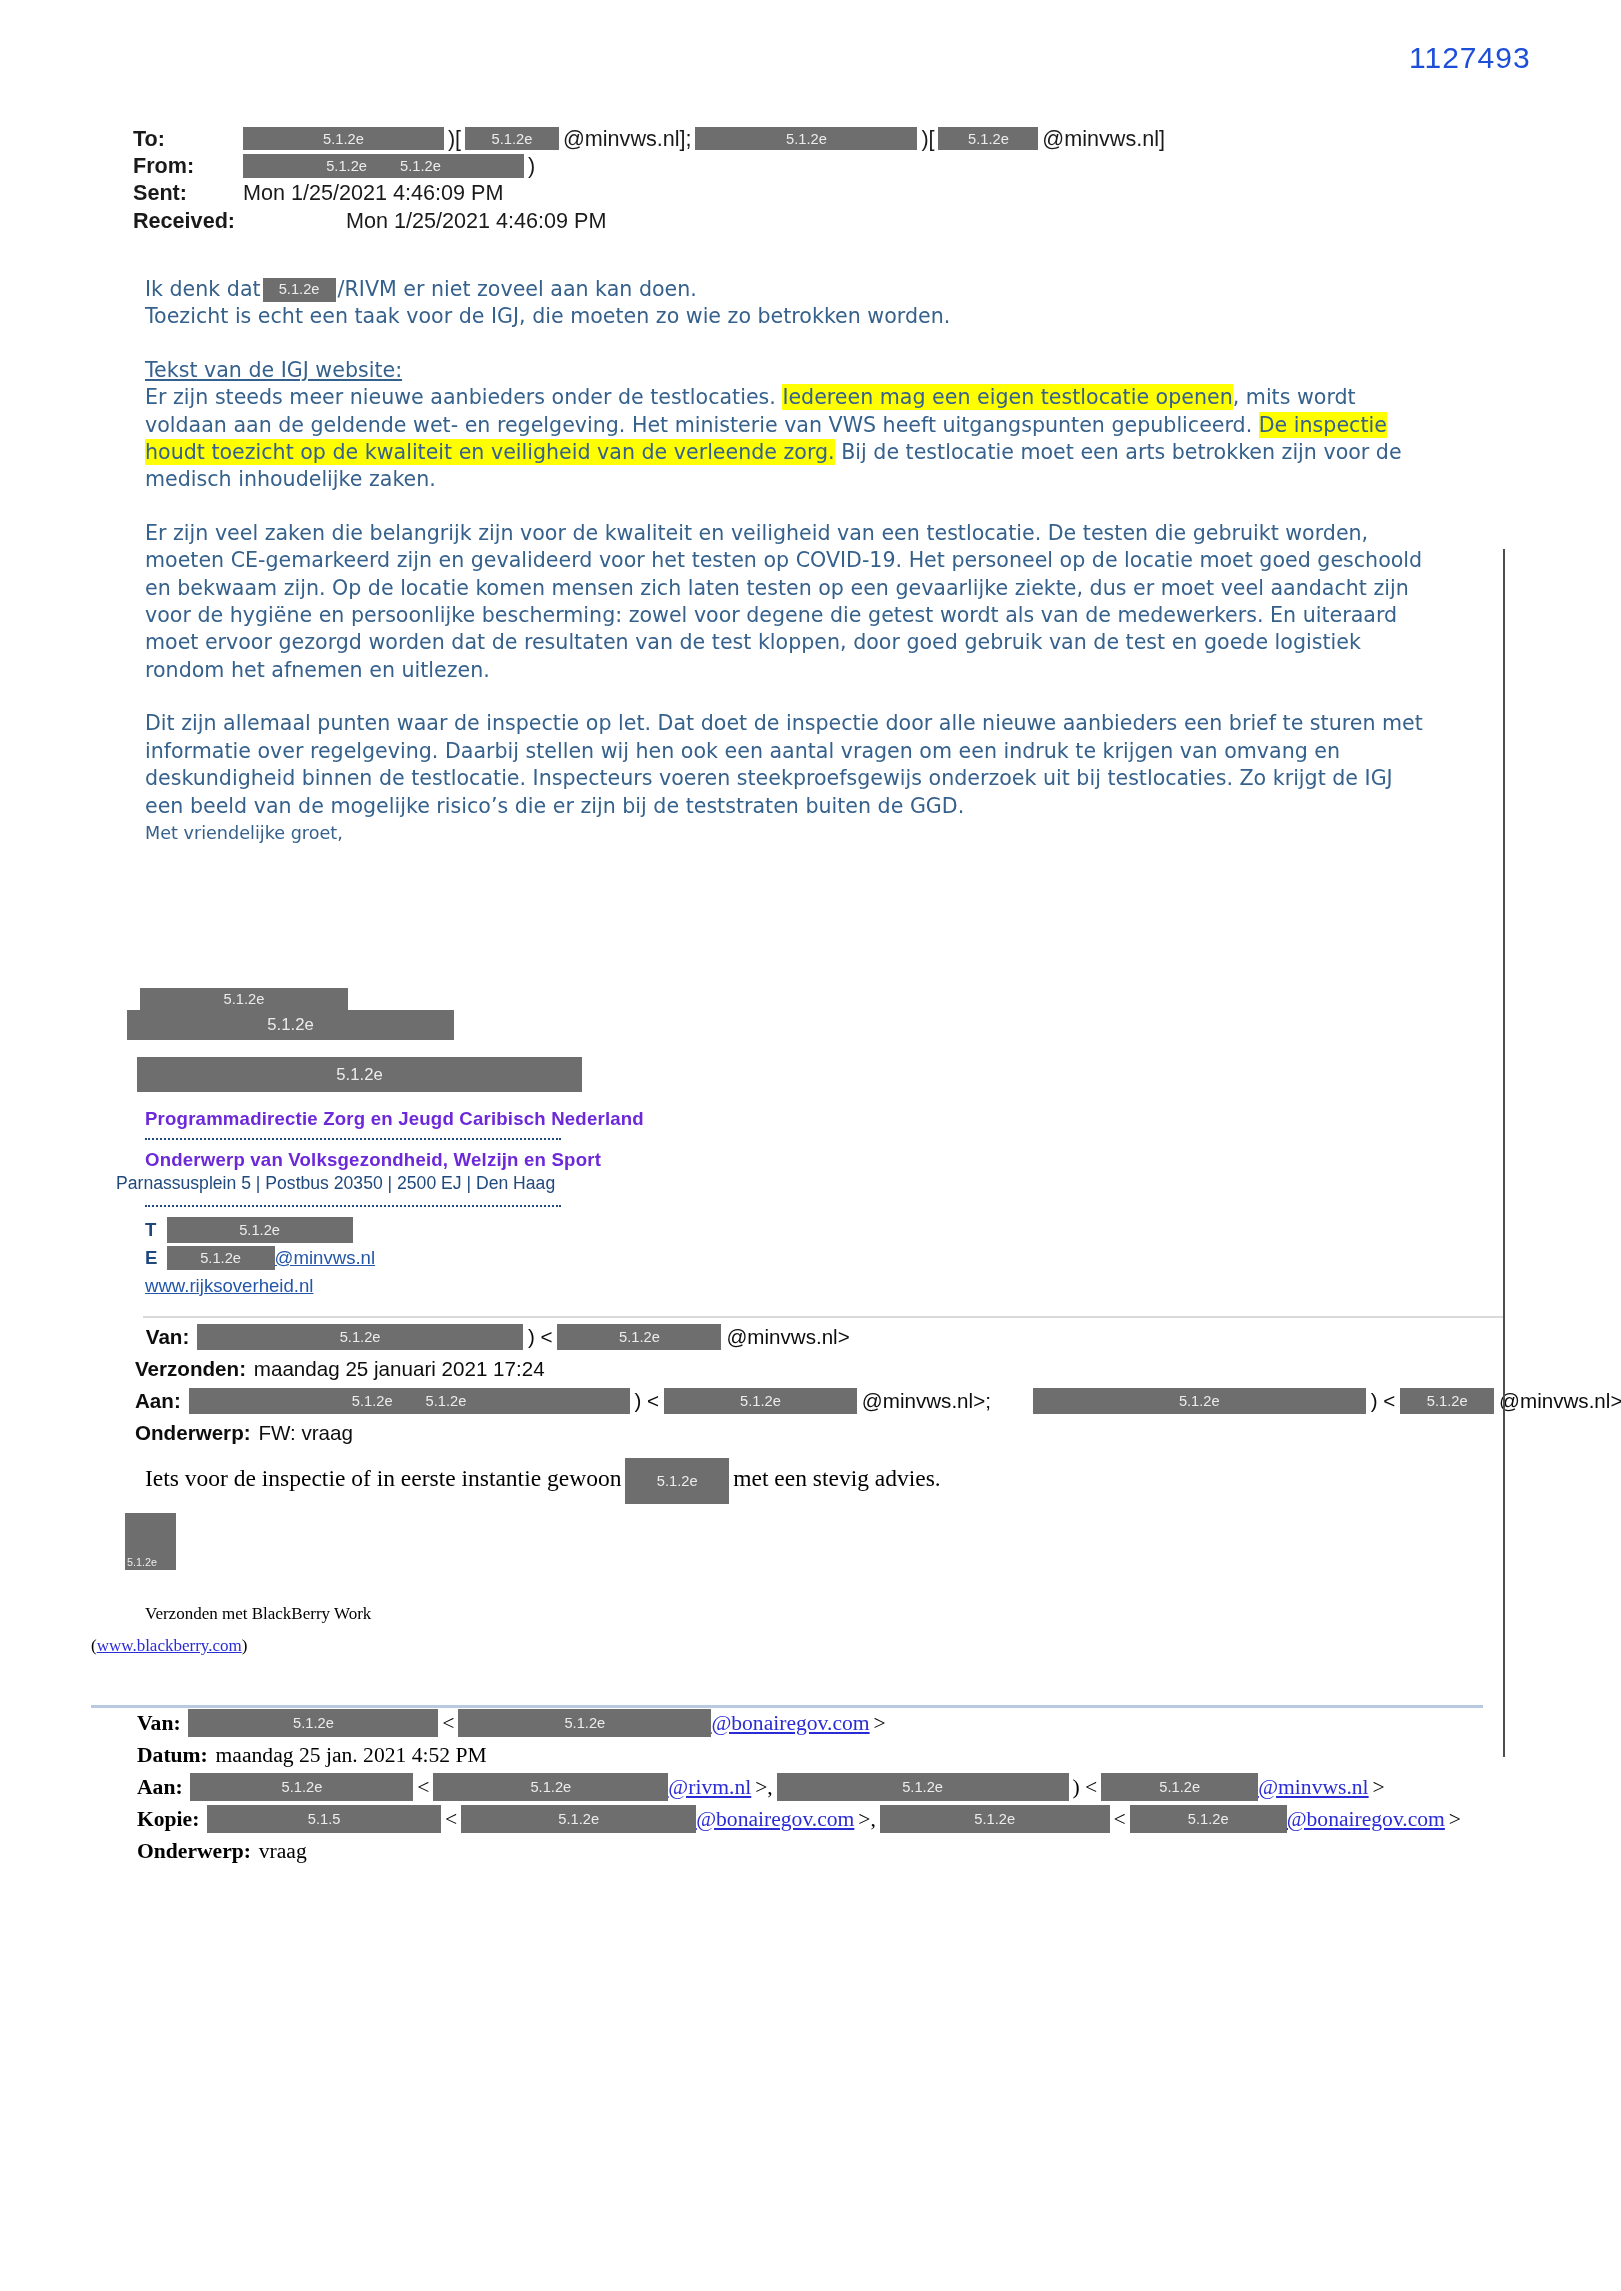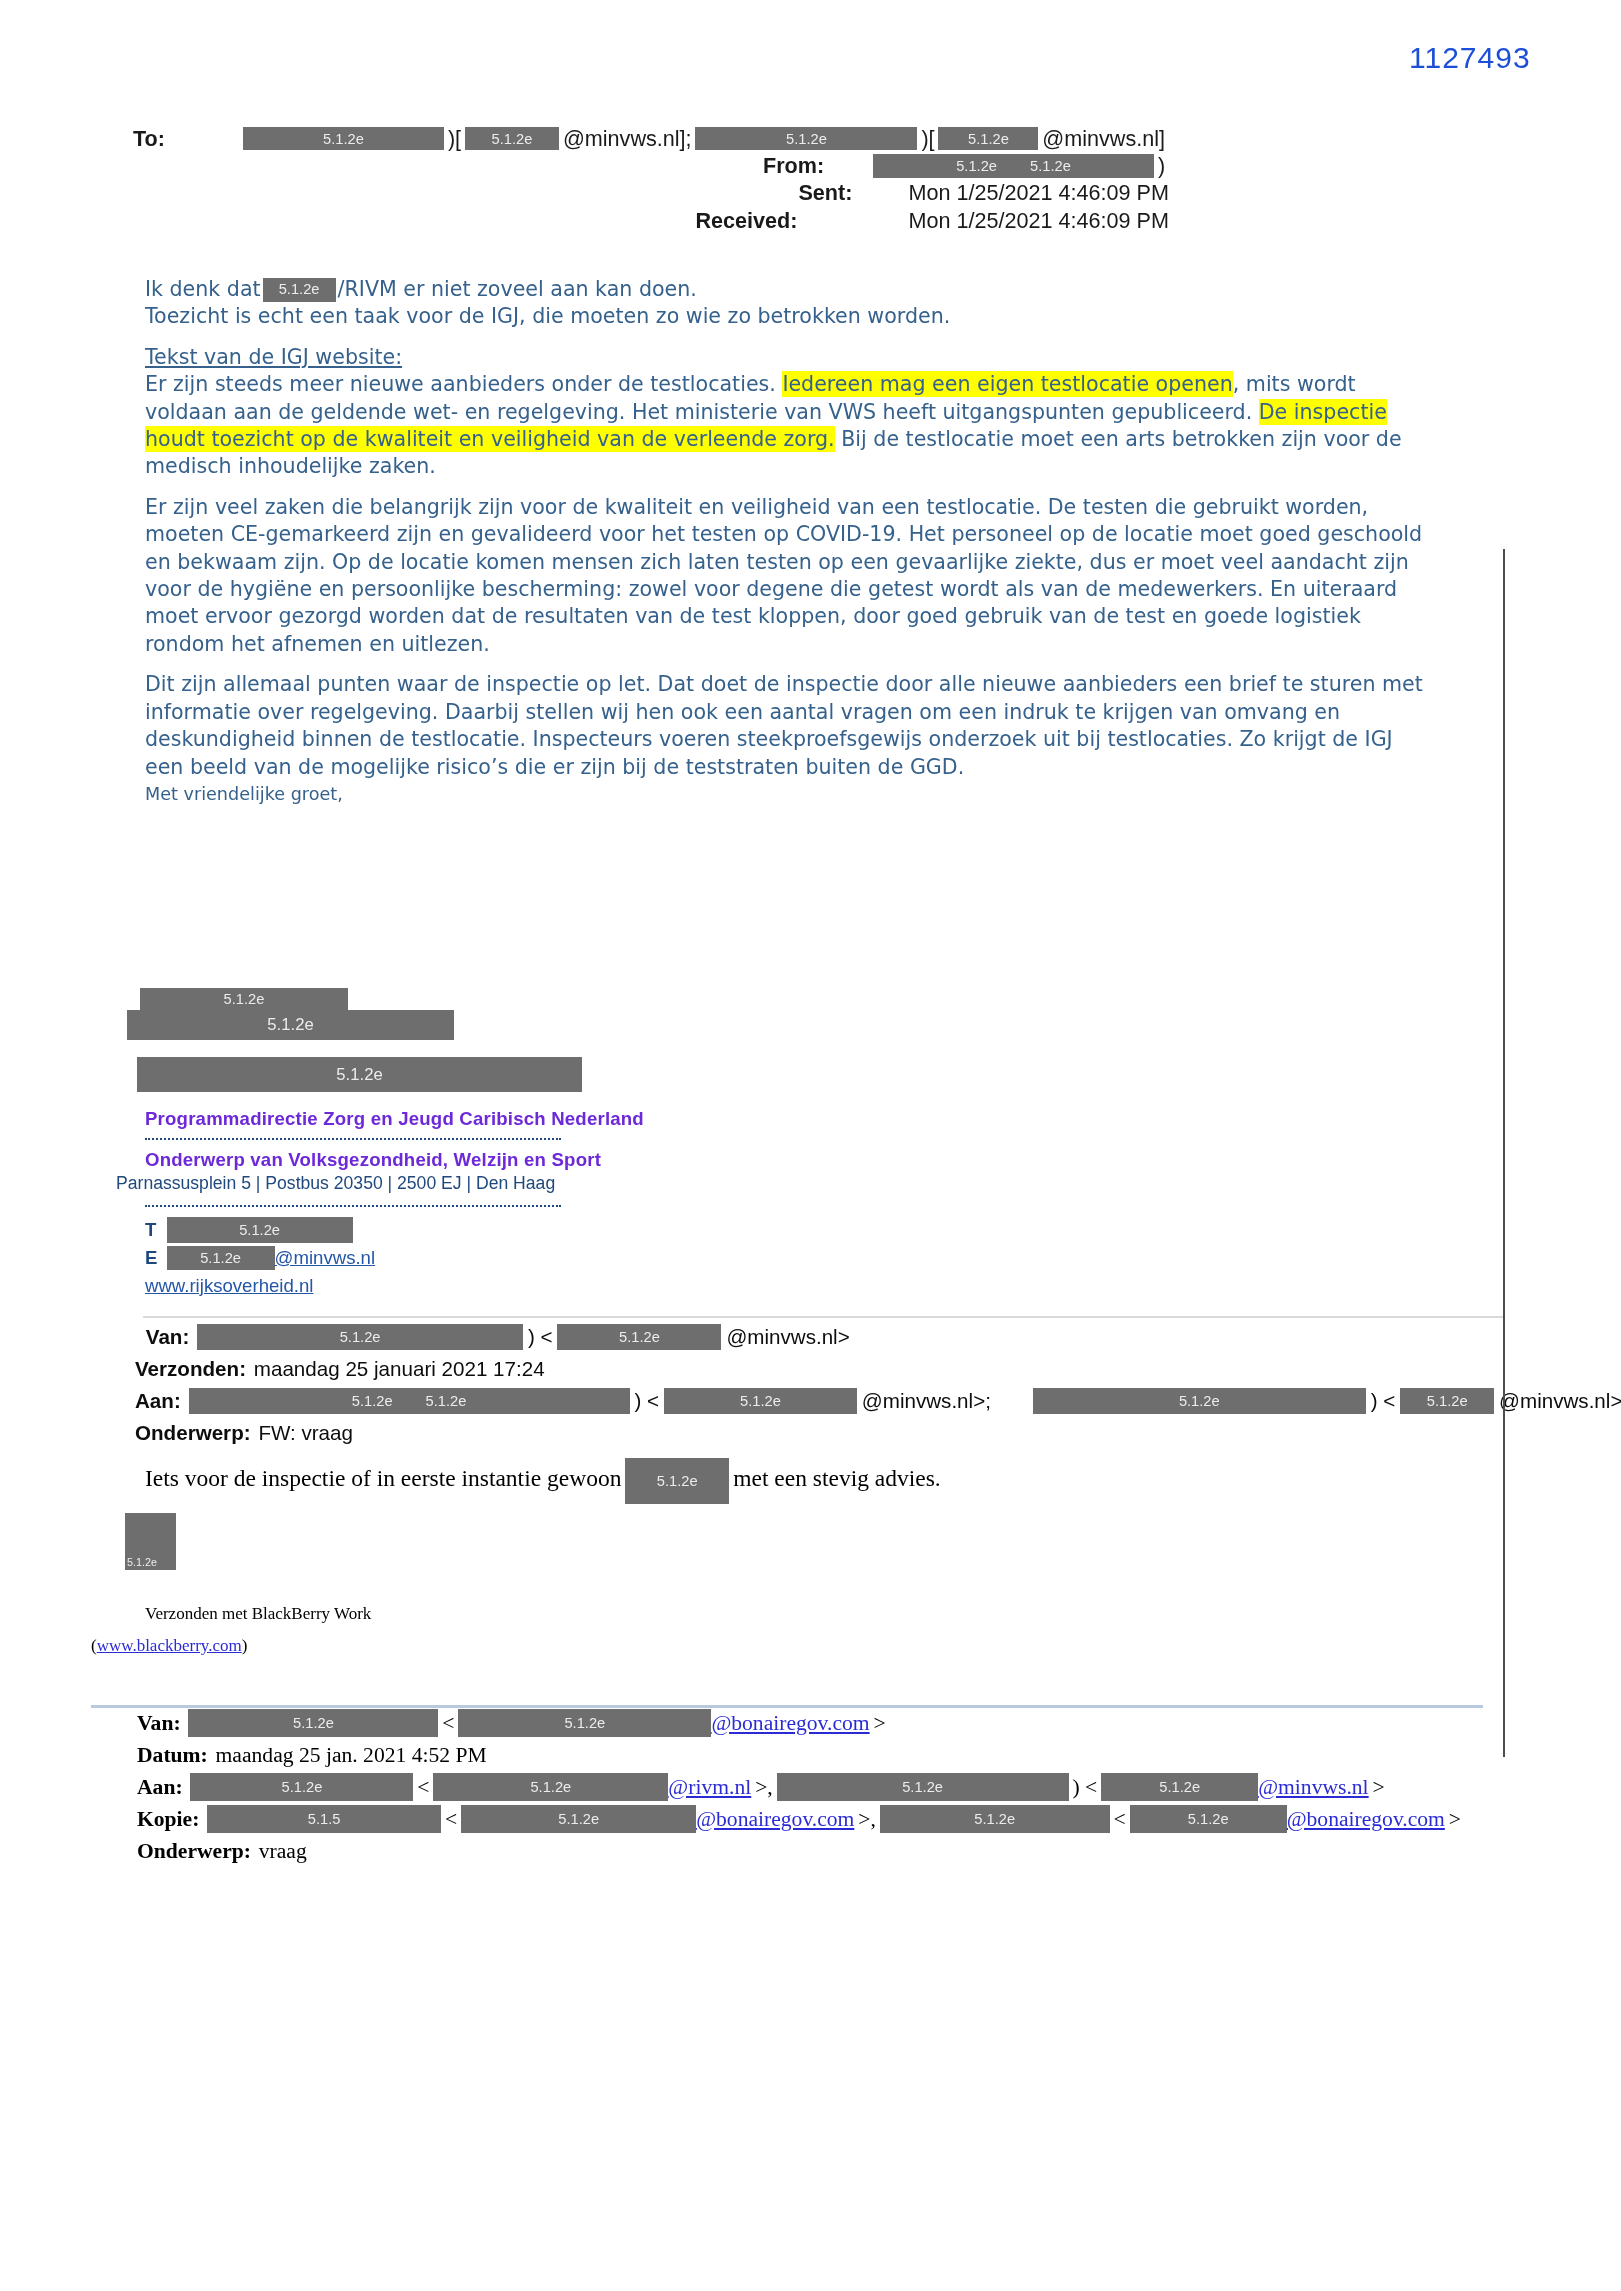--- a/index.html
+++ b/index.html
@@ -12,33 +12,33 @@
   .redact {
     display:inline-flex; align-items:center; justify-content:center;
     background:var(--redact-gray,#6e6e6e); color:#ececec;
     font-family:"Liberation Sans",sans-serif; font-size:14.7px;
     vertical-align:middle; flex:none; gap:33px;
   }
   
   #docnum { position:absolute; top:41px; left:1409px; font-size:30px; letter-spacing:1px; color:#1d4ed8; }
   
   #header1 { position:absolute; top:125px; left:133px; font-size:21.6px; }
-  .h1row { display:flex; align-items:center; height:27.4px; white-space:nowrap;justify-content:flex-end; }
+  .h1row { display:flex; align-items:center; height:27.4px; white-space:nowrap; }
   .h1row .lbl { font-weight:bold; width:110px; flex:none; }
   .h1row.received .lbl { width:213px; }
   .h1row .redact { height:23.5px; }
   .h1row .tok { margin:0 3.9px; }
   
   #body {
     position:absolute; top:276px; left:145px; width:1289px;
     font-family:"DejaVu Sans", sans-serif; font-size:20.6px; line-height:27.4px;
     color:var(--body-blue,#35618c);
   }
   #body p { margin:0; }
-  #body .gap { margin-top:13px; }
+  #body .gap { margin-top:26px; }
   #body .redact { height:24.5px; width:73px; margin:0 2px; }
   .underlined { text-decoration:underline; }
   mark { background:var(--highlight,#ffff00); color:inherit; padding:1px 0; }
   #closing { margin-top:53px; font-size:17.6px; }
   
   .bar { position:absolute; }
   #bar1 { top:988px; left:140px; width:208px; height:21.6px; }
   #bar2 { top:1010px; left:127px; width:327px; height:30px; font-size:16.7px; }
   #bar3 { top:1057px; left:137px; width:445px; height:35px; font-size:16.7px; }
   

